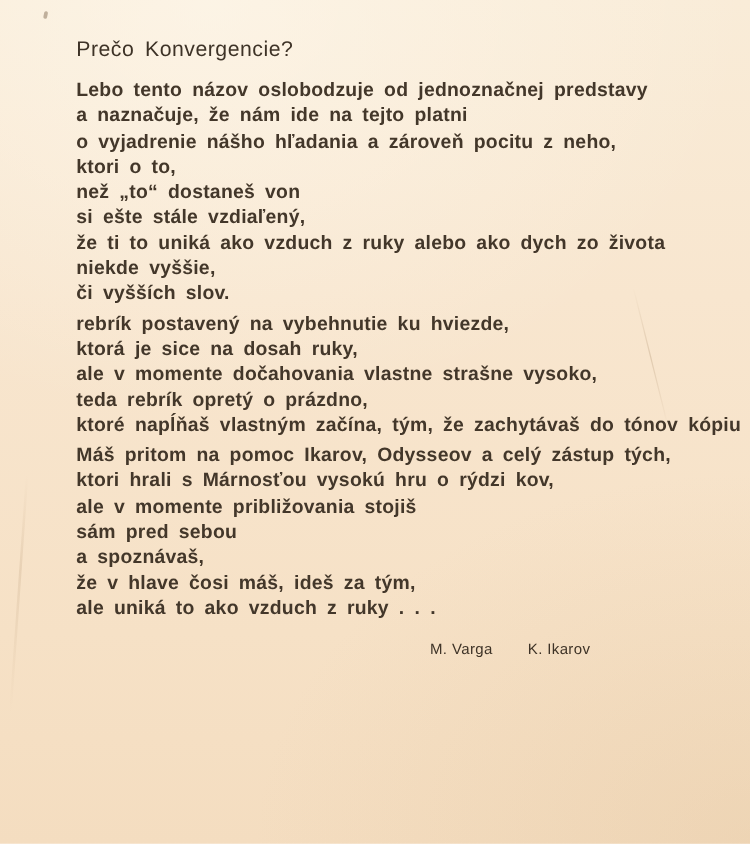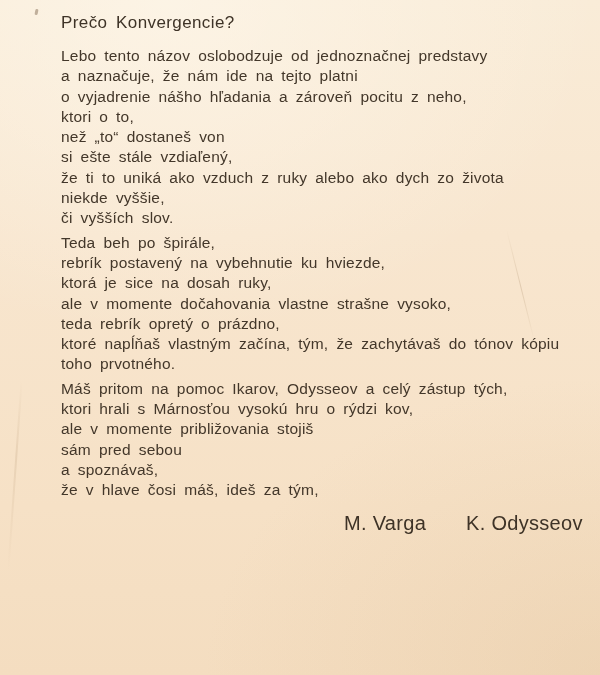--- a/index.html
+++ b/index.html
@@ -10,21 +10,21 @@
     width: 600px;
     height: 675px;
     overflow: hidden;
     font-family: "Liberation Sans", "DejaVu Sans", sans-serif;
   }
   .paper {
     position: relative;
     width: 600px;
     height: 675px;
     box-sizing: border-box;
-    padding: 13px 0 0 61px;
+    padding: 30px 0 0 61px;
     color: #43372a;
     background:
       radial-gradient(130% 90% at 28% 0%, rgba(255,250,240,0.55) 0%, rgba(255,250,240,0) 55%),
       radial-gradient(120% 80% at 100% 100%, rgba(226,196,158,0.35) 0%, rgba(226,196,158,0) 55%),
       linear-gradient(180deg, #f9ecd8 0%, #f8e6cf 35%, #f6e1c6 75%, #f4ddc0 100%);
     -webkit-font-smoothing: antialiased;
   }
   
   .speck {
     position: absolute;
@@ -68,27 +68,28 @@
   }
   .stanza + .stanza {
     margin-top: 4px;
   }
   .line {
     font-size: 15.5px;
     line-height: 20.3px;
     letter-spacing: 0.2px;
     word-spacing: 3.5px;
     white-space: nowrap;
+    font-weight: bold;
   }
   .attribution {
     display: flex;
-    gap: 40px;
+    gap: 28px;
     margin-left: 283px;
     margin-top: 12px;
-    font-size: 20px;
+    font-size: 12px;
     line-height: 20px;
     letter-spacing: 0.3px;
     color: #3e3327;
   }
 </style>
 </head>
 <body>
 
 <div class="paper">
   <div class="speck"></div>
@@ -103,35 +104,34 @@
     <div class="line">o vyjadrenie nášho hľadania a zároveň pocitu z neho,</div>
     <div class="line">ktori o to,</div>
     <div class="line">než „to“ dostaneš von</div>
     <div class="line">si ešte stále vzdiaľený,</div>
     <div class="line">že ti to uniká ako vzduch z ruky alebo ako dych zo života</div>
     <div class="line">niekde vyššie,</div>
     <div class="line">či vyšších slov.</div>
   </div>
 
   <div class="stanza">
-    <div class="line">Teda beh po špirále,</div>
     <div class="line">rebrík postavený na vybehnutie ku hviezde,</div>
     <div class="line">ktorá je sice na dosah ruky,</div>
     <div class="line">ale v momente dočahovania vlastne strašne vysoko,</div>
     <div class="line">teda rebrík opretý o prázdno,</div>
     <div class="line">ktoré napĺňaš vlastným začína, tým, že zachytávaš do tónov kópiu</div>
-    <div class="line">toho prvotného.</div>
   </div>
 
   <div class="stanza">
     <div class="line">Máš pritom na pomoc Ikarov, Odysseov a celý zástup tých,</div>
     <div class="line">ktori hrali s Márnosťou vysokú hru o rýdzi kov,</div>
     <div class="line">ale v momente približovania stojiš</div>
     <div class="line">sám pred sebou</div>
     <div class="line">a spoznávaš,</div>
     <div class="line">že v hlave čosi máš, ideš za tým,</div>
+    <div class="line">ale uniká to ako vzduch z ruky . . .</div>
   </div>
 
   <div class="attribution">
     <span>M. Varga</span>
-    <span>K. Odysseov</span>
+    <span>K. Ikarov</span>
   </div>
 </div>
 
 </body></html>

